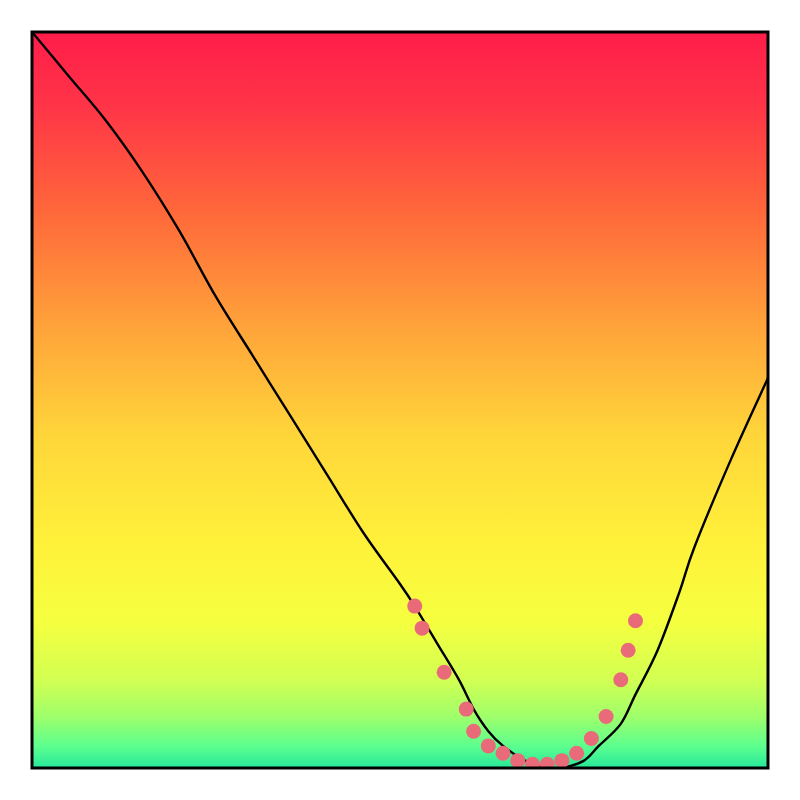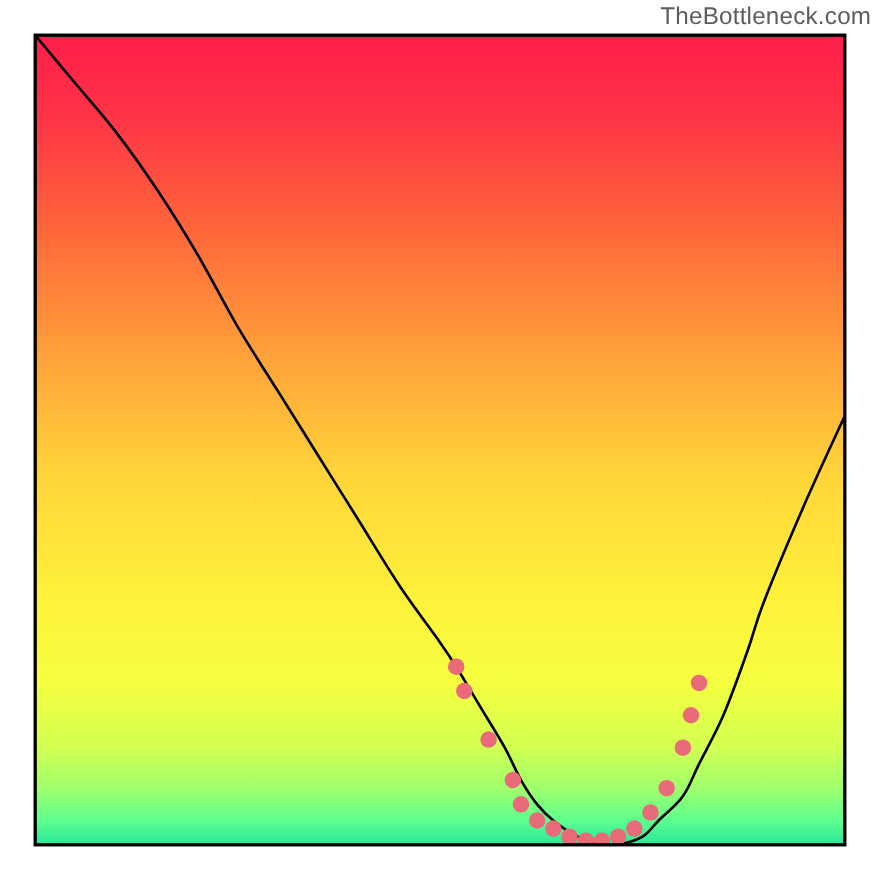--- a/index.html
+++ b/index.html
@@ -31,21 +31,20 @@
     top: 0;
     width: 800px;
     height: 800px;
     display: block;
   }
 </style>
 </head>
 <body>
 
 <div class="container">
-  <div class="watermark">TheBottleneck.com</div>
   <svg class="chart" viewBox="0 0 800 800" preserveAspectRatio="none">
     <defs>
       <linearGradient id="bg-grad" x1="0" y1="0" x2="0" y2="1">
           <stop offset="0.00%" stop-color="#ff1d4a"></stop>
           <stop offset="10.00%" stop-color="#ff3447"></stop>
           <stop offset="25.00%" stop-color="#ff6a3a"></stop>
           <stop offset="40.00%" stop-color="#ffa33a"></stop>
           <stop offset="55.00%" stop-color="#ffd63a"></stop>
           <stop offset="70.00%" stop-color="#fff23a"></stop>
           <stop offset="80.00%" stop-color="#f5ff3f"></stop>

